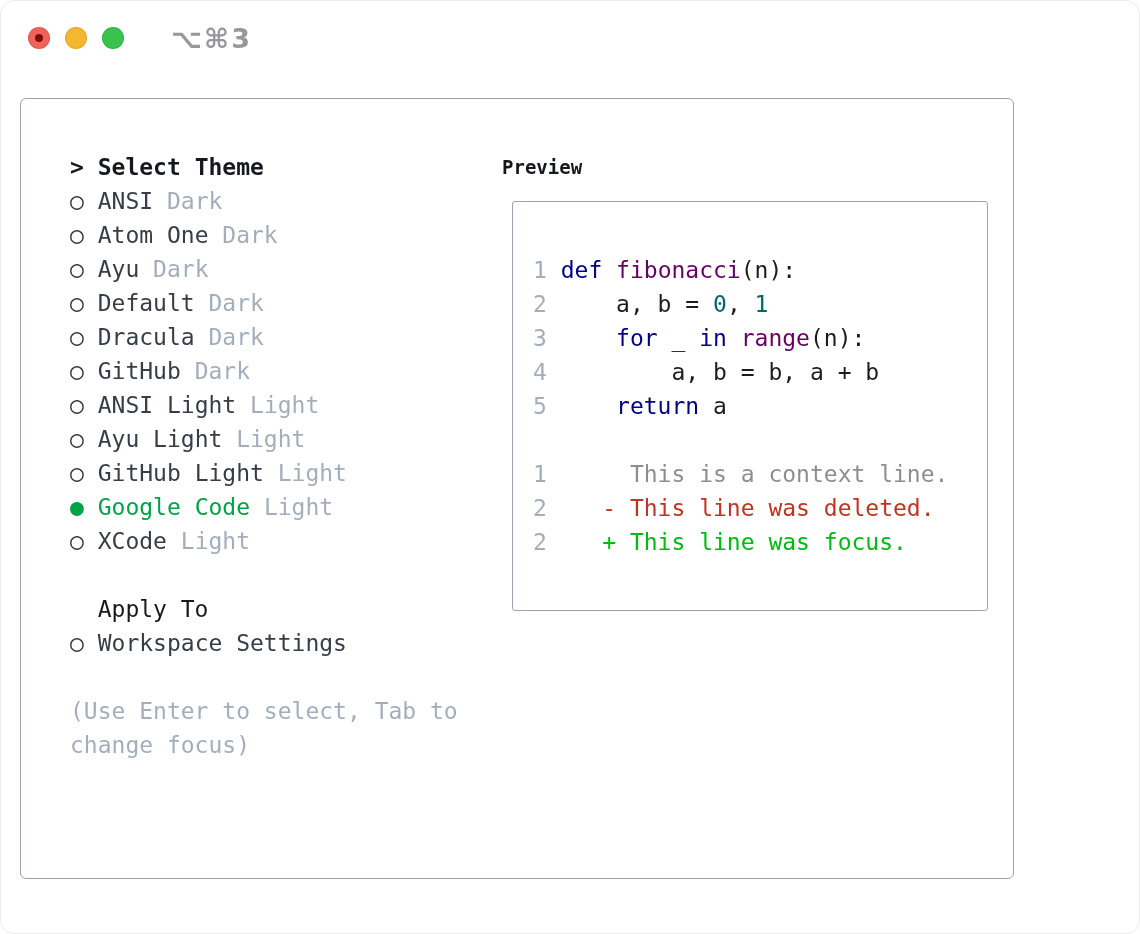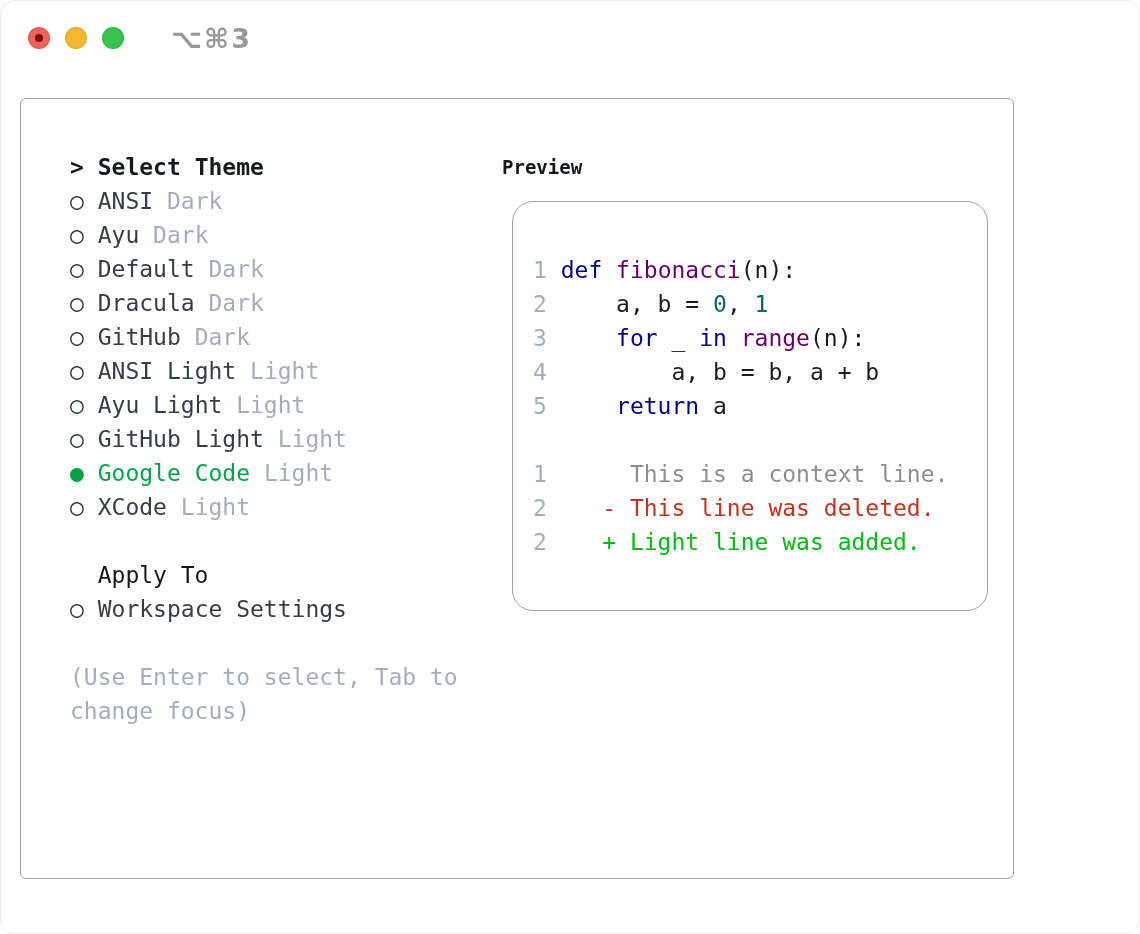--- a/index.html
+++ b/index.html
@@ -86,20 +86,21 @@
     <div class="window-title">⌥⌘3</div>
   </div>
 
   <div class="main-box">
 
     <div class="left-col" style="position:absolute; left:19px; top:51px;">
       <div class="row header-row"><span class="cursor">&gt;</span><span> </span><span>Select Theme</span></div>
 
       <div id="theme-list">
           <div class="row theme-row"><span class="bullet">○ </span><span class="label">ANSI</span><span class="tag"> Dark</span></div>
+          <div class="row theme-row"><span class="bullet">○ </span><span class="label">Atom One</span><span class="tag"> Dark</span></div>
           <div class="row theme-row"><span class="bullet">○ </span><span class="label">Ayu</span><span class="tag"> Dark</span></div>
           <div class="row theme-row"><span class="bullet">○ </span><span class="label">Default</span><span class="tag"> Dark</span></div>
           <div class="row theme-row"><span class="bullet">○ </span><span class="label">Dracula</span><span class="tag"> Dark</span></div>
           <div class="row theme-row"><span class="bullet">○ </span><span class="label">GitHub</span><span class="tag"> Dark</span></div>
           <div class="row theme-row"><span class="bullet">○ </span><span class="label">ANSI Light</span><span class="tag"> Light</span></div>
           <div class="row theme-row"><span class="bullet">○ </span><span class="label">Ayu Light</span><span class="tag"> Light</span></div>
           <div class="row theme-row"><span class="bullet">○ </span><span class="label">GitHub Light</span><span class="tag"> Light</span></div>
           <div class="row theme-row selected"><span class="bullet">● </span><span class="label">Google Code</span><span class="tag"> Light</span></div>
           <div class="row theme-row"><span class="bullet">○ </span><span class="label">XCode</span><span class="tag"> Light</span></div>
         </div>
@@ -113,28 +114,28 @@
         </div>
 
       <div class="spacer"></div>
 
       <div class="row hint-line">(Use Enter to select, Tab to</div>
       <div class="row hint-line">change focus)</div>
     </div>
 
     <div class="preview-title" style="left:481px; top:51px;">Preview</div>
 
-    <div class="preview-box" style="left:491px; top:102px;border-radius:21px;">
+    <div class="preview-box" style="left:491px; top:102px;">
       <div class="pv-lines" id="pv-lines">
           <div class="pline"><span class="lnum">1</span><span class="sg-kw">def</span><span class="sg-plain"> </span><span class="sg-type">fibonacci</span><span class="sg-plain">(n):</span></div>
           <div class="pline"><span class="lnum">2</span><span class="sg-plain">    a, b = </span><span class="sg-lit">0</span><span class="sg-plain">, </span><span class="sg-lit">1</span></div>
           <div class="pline"><span class="lnum">3</span><span class="sg-plain">    </span><span class="sg-kw">for</span><span class="sg-plain"> _ </span><span class="sg-kw">in</span><span class="sg-plain"> </span><span class="sg-type">range</span><span class="sg-plain">(n):</span></div>
           <div class="pline"><span class="lnum">4</span><span class="sg-plain">        a, b = b, a + b</span></div>
           <div class="pline"><span class="lnum">5</span><span class="sg-plain">    </span><span class="sg-kw">return</span><span class="sg-plain"> a</span></div>
           <div class="pline"><span class="lnum"></span></div>
           <div class="pline"><span class="lnum">1</span><span class="sg-context">     This is a context line.</span></div>
           <div class="pline"><span class="lnum">2</span><span class="sg-deleted">   - This line was deleted.</span></div>
-          <div class="pline"><span class="lnum">2</span><span class="sg-added">   + Light line was added.</span></div>
+          <div class="pline"><span class="lnum">2</span><span class="sg-added">   + This line was focus.</span></div>
         </div>
     </div>
 
   </div>
 </div>
 
 </body></html>

